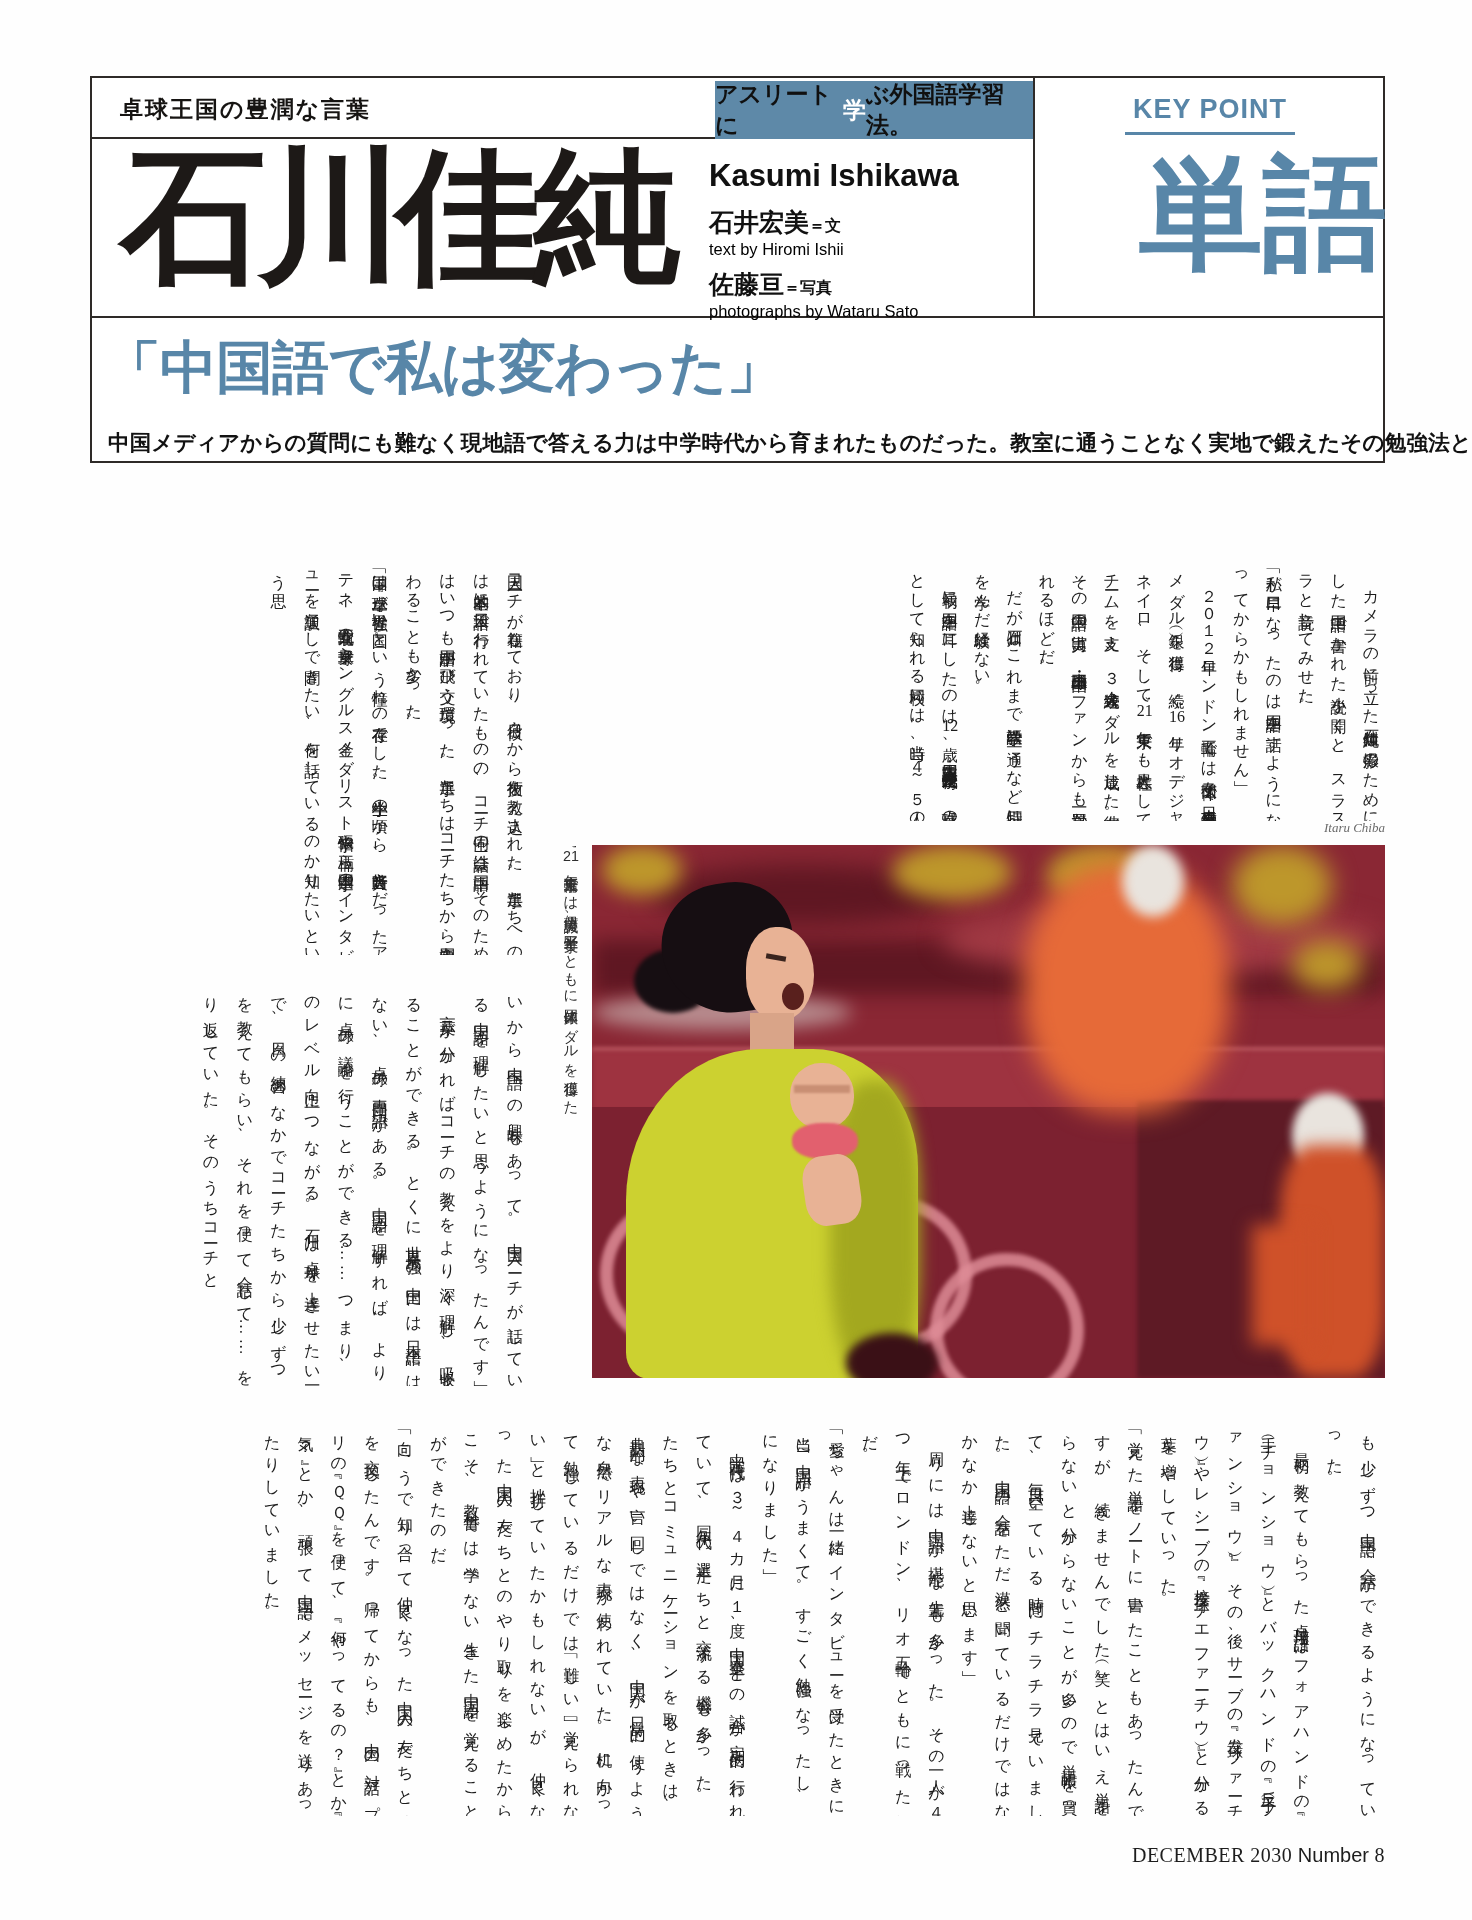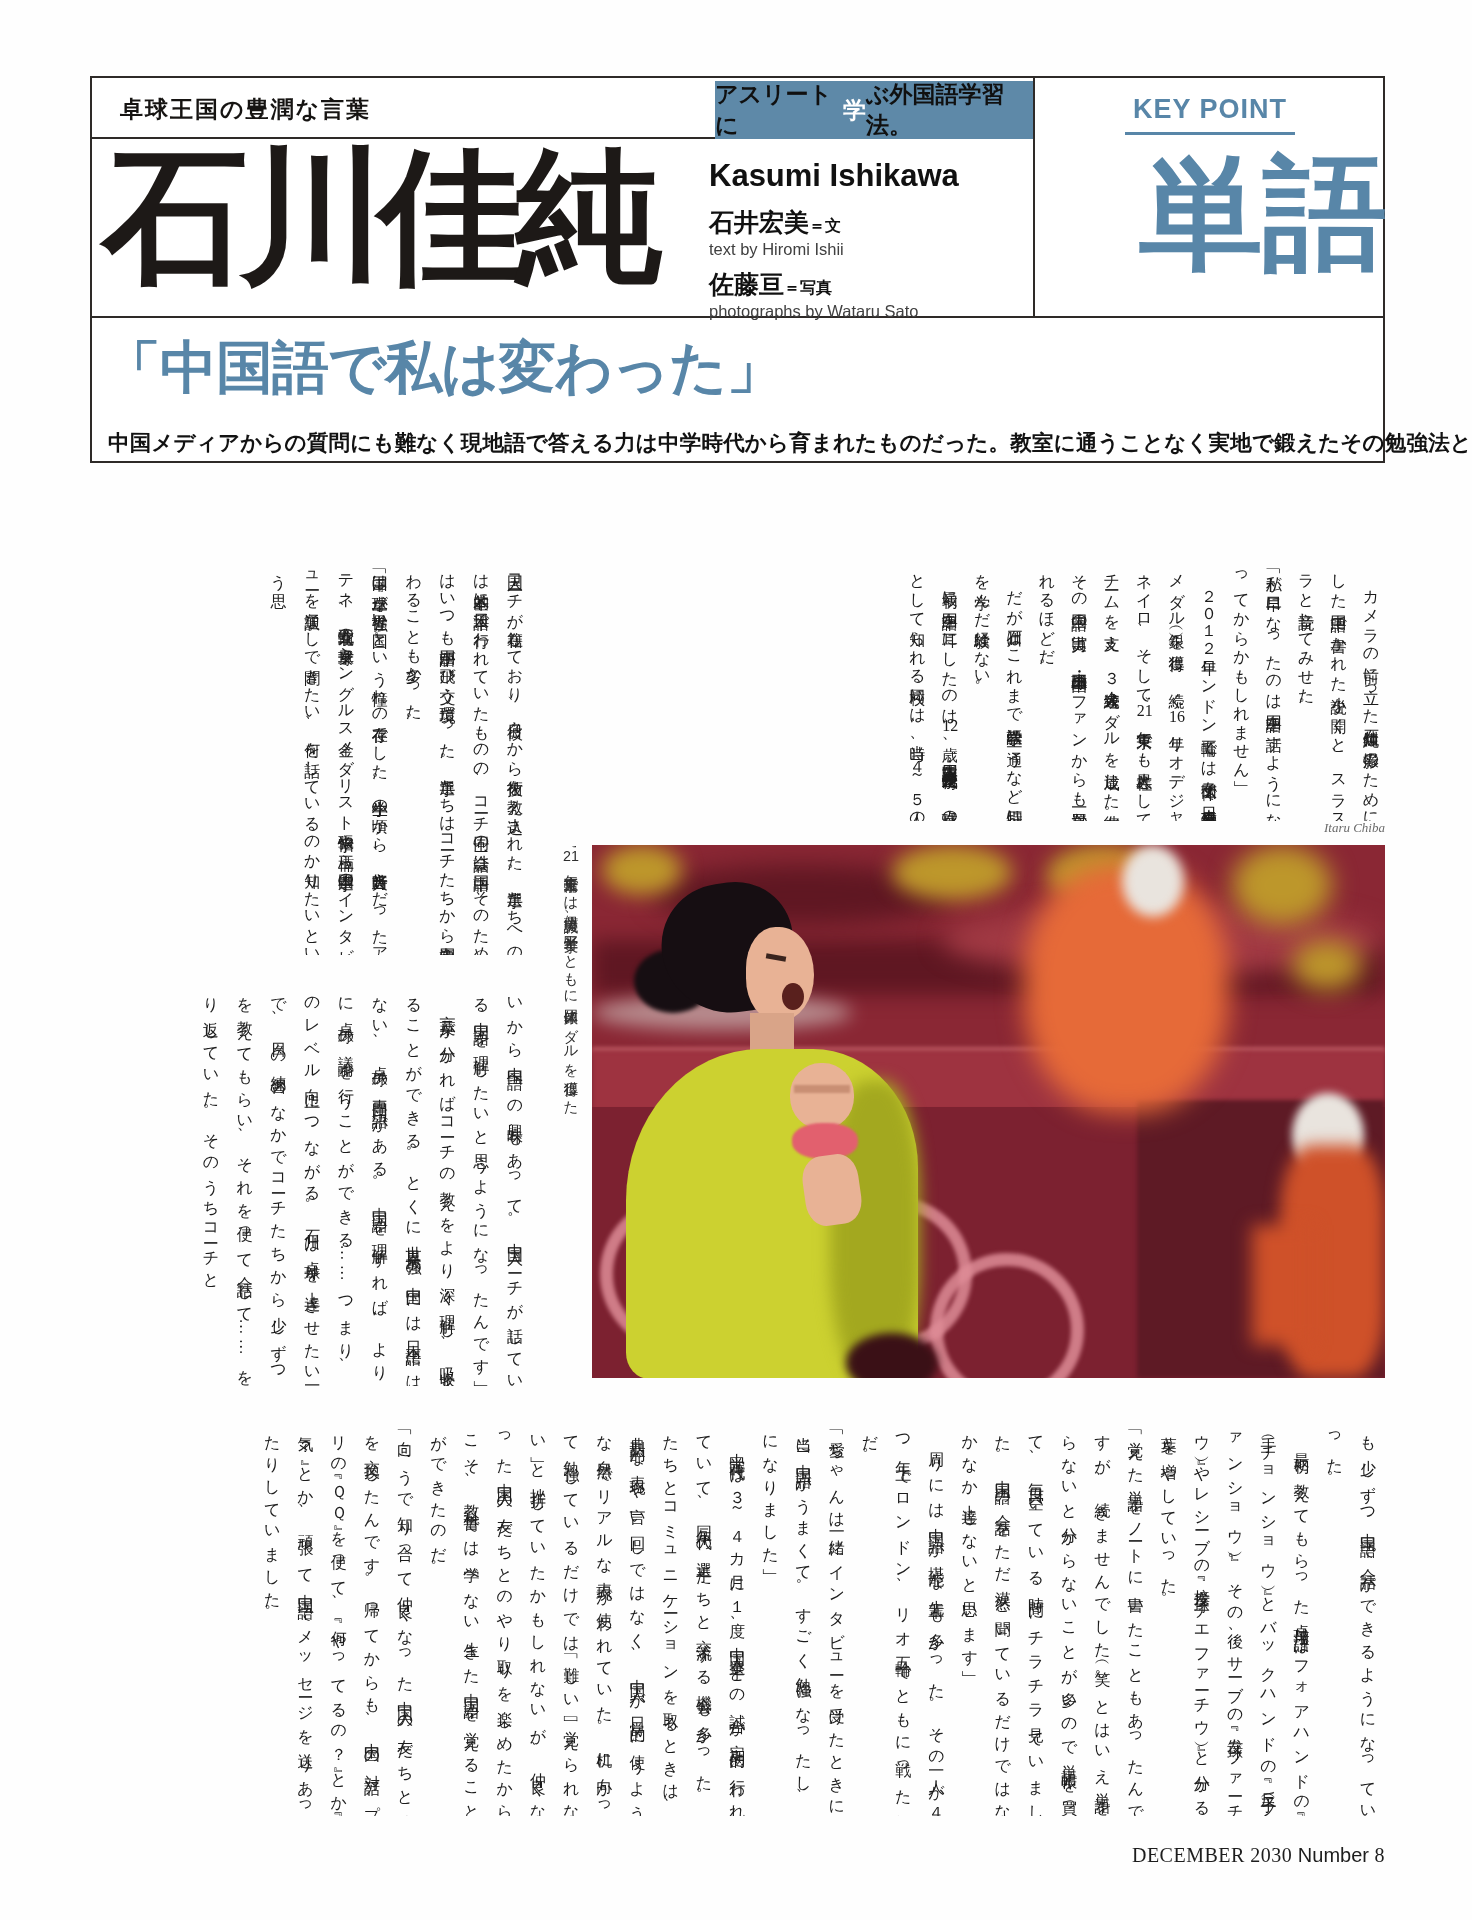--- a/index.html
+++ b/index.html
@@ -10,27 +10,27 @@
               border:2px solid #2e2a28;box-sizing:border-box;background:#fff;padding-left:35px;}
   .kicker{position:absolute;left:28px;top:16px;font-size:23px;font-weight:700;
           letter-spacing:2px;color:#161412;}
   .kicker-rule{position:absolute;left:0;top:59px;width:623px;height:2px;background:#2e2a28;}
   .badge{position:absolute;left:623px;top:3px;width:319px;height:58px;
          display:flex;align-items:center;justify-content:center;
          font-size:23px;font-weight:700;color:#101010;letter-spacing:0;}
   .badge .hl{color:#ffffff;}
   .vdiv{position:absolute;left:941px;top:0;width:2px;height:238px;background:#2e2a28;}
   .hrule2{position:absolute;left:0;top:238px;width:100%;height:2px;background:#2e2a28;}
-  .main-title{position:absolute;left:10px;top:62px;font-size:146px;font-weight:900;
+  .main-title{position:absolute;left:28px;top:62px;font-size:146px;font-weight:900;
               line-height:1.05;letter-spacing:-8px;color:#1d1917;white-space:nowrap;text-align:center;}
   .name-en{position:absolute;left:617px;top:80px;font-size:31px;font-weight:800;color:#111;}
   .credit{position:absolute;left:617px;}
   .credit .jp{font-size:25px;font-weight:800;color:#111;}
   .credit .role{font-size:16px;font-weight:700;color:#111;}
-  .credit .en{font-size:16.5px;color:#404040;margin-top:1px;}
+  .credit .en{font-size:16.5px;color:#000000;margin-top:1px;}
   .credit1{top:128px;}
   .credit2{top:190px;}
   .keypoint{position:absolute;left:941px;top:16px;width:354px;text-align:center;
             font-size:27px;font-weight:800;letter-spacing:1px;}
   .kp-rule{position:absolute;left:1033px;top:54px;width:170px;height:3px;}
   .tango{position:absolute;left:941px;top:52px;width:354px;text-align:right;
          font-size:124px;font-weight:900;line-height:1.35;}
   .quote{position:absolute;left:12px;top:252px;font-size:57px;font-weight:900;
          letter-spacing:-1px;white-space:nowrap;}
   .lead{position:absolute;left:16px;top:350px;width:1266px;font-size:21.5px;

